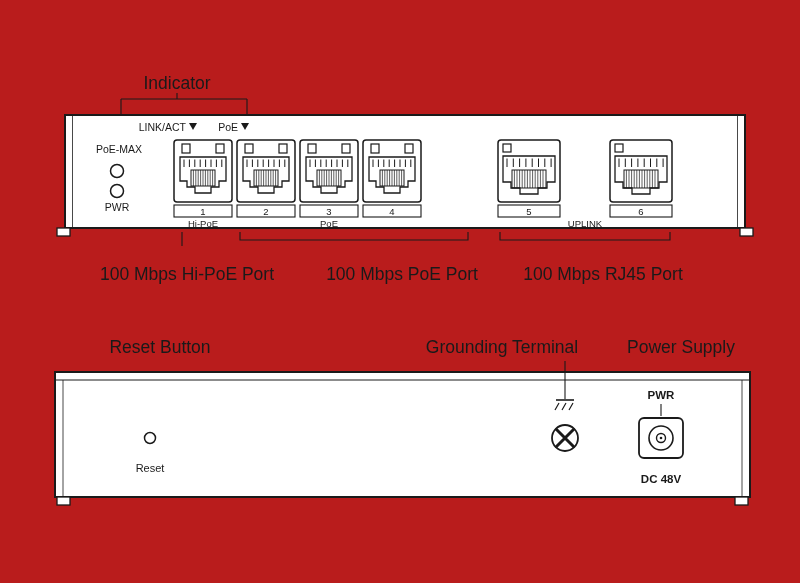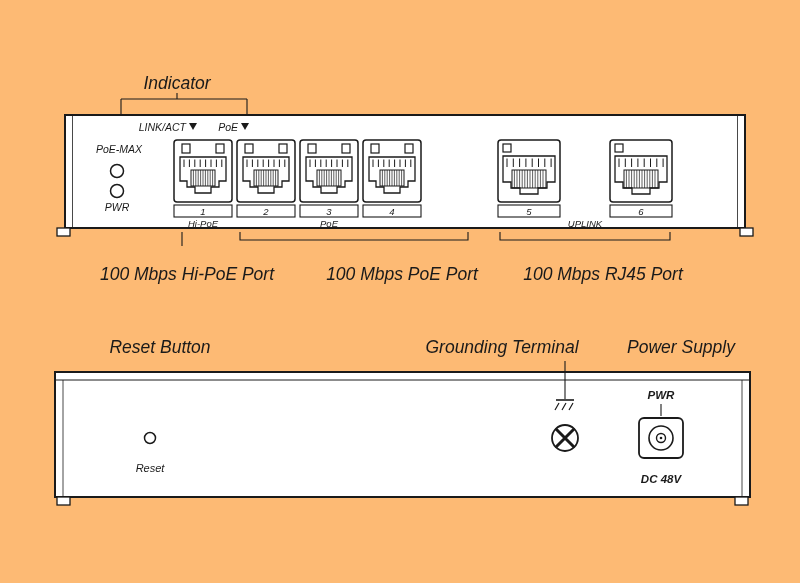--- a/index.html
+++ b/index.html
@@ -1,23 +1,22 @@
 <!DOCTYPE html>
 <html><head>
 <meta charset="utf-8">
 <style>
   html, body { margin: 0; padding: 0; background: #ffffff; }
   .stage {
     position: relative;
     width: 800px;
     height: 583px;
-    background: #fdba74;
+    background: #b91c1c;
     overflow: hidden;
     font-family: "Liberation Sans", sans-serif;
-    font-style: italic;
   }
   svg { display: block; }
   text {
     font-family: "Liberation Sans", sans-serif;
     fill: #1a1a1a;
   }
   .t17 { font-size: 17.5px; }
   .t10 { font-size: 10.5px; }
   .t9  { font-size: 9.5px; }
   .t11 { font-size: 11px; }

